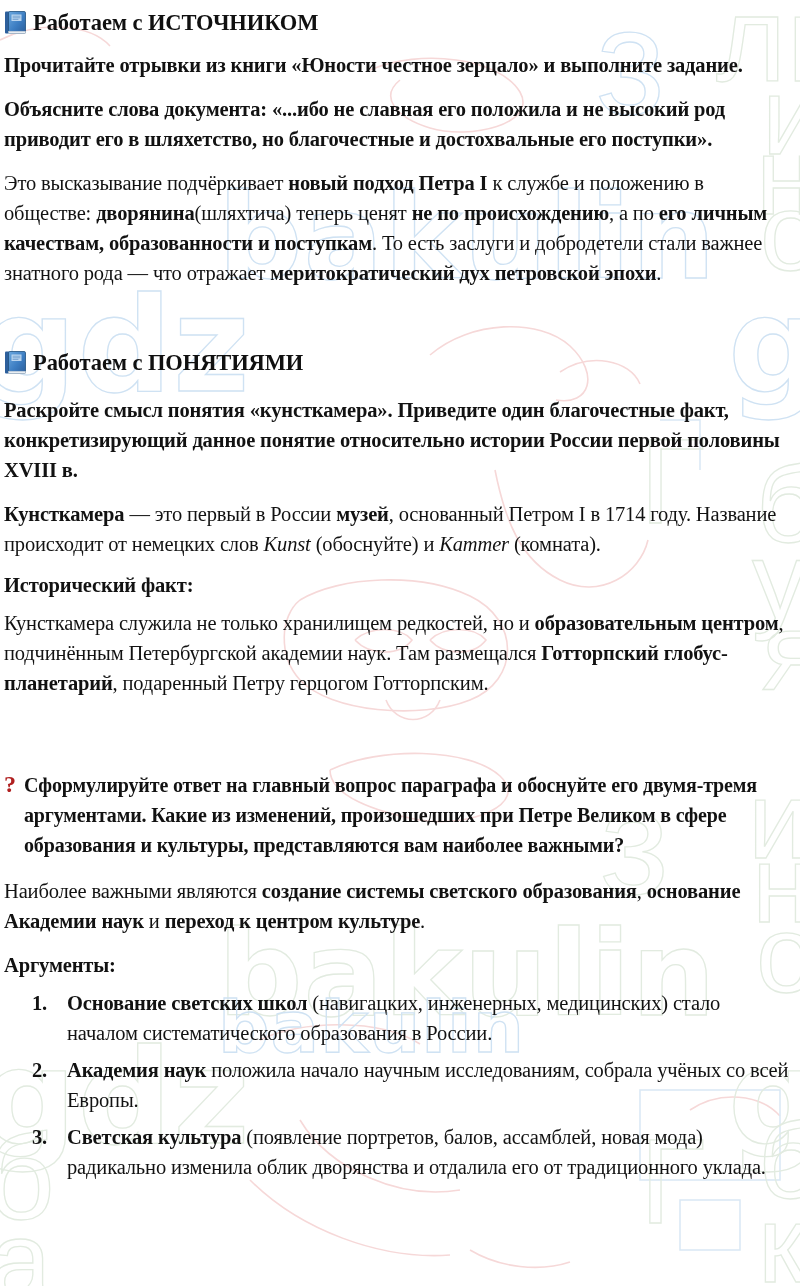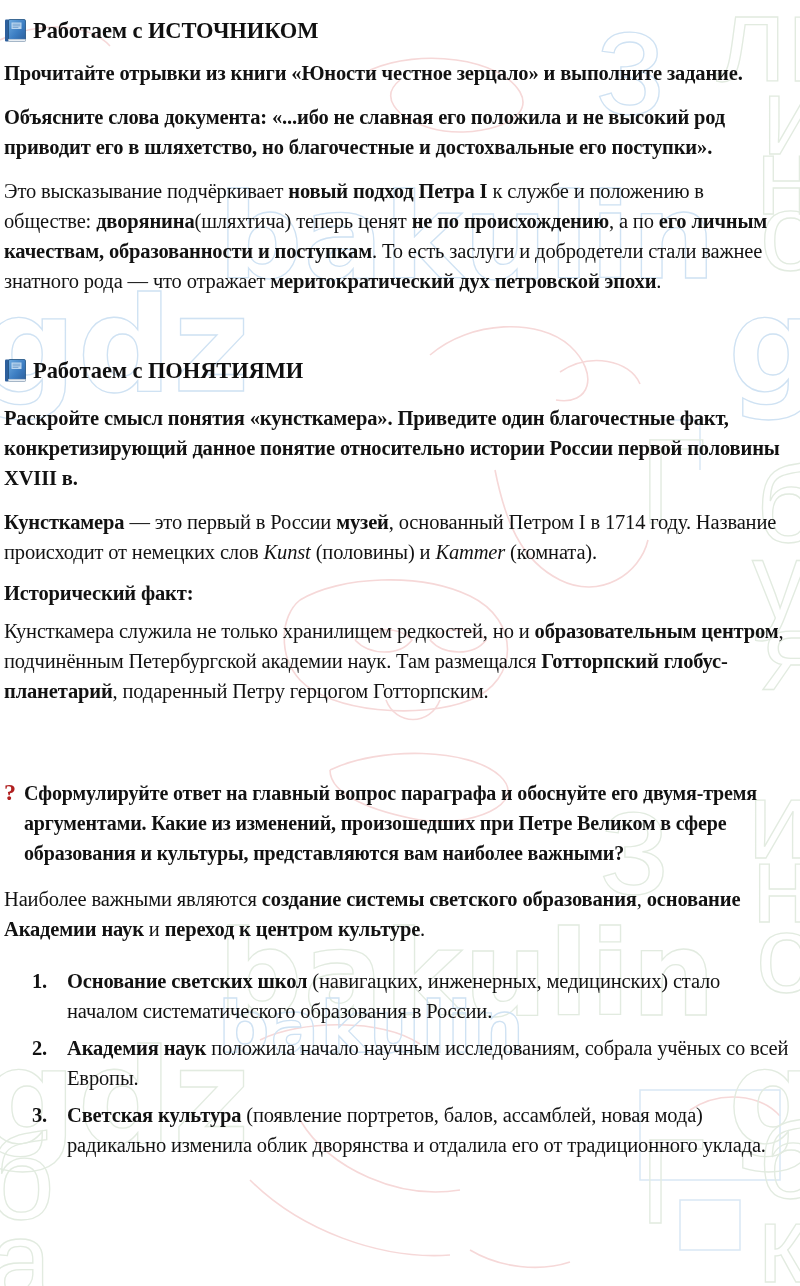--- a/index.html
+++ b/index.html
@@ -47,21 +47,21 @@
   }
   .wm-sketch {
     position: absolute;
     pointer-events: none;
   }
 
   
   #content {
     position: relative;
     z-index: 2;
-    padding: 8px 10px 0 4px;
+    padding: 0 10px 0 4px;
   }
 
   .section-head {
     display: flex;
     align-items: center;
     gap: 6px;
     margin: 0;
     padding: 0;
   }
   .head-title {
@@ -264,38 +264,39 @@
         <rect x="4.5" y="21.2" width="17" height="2.3" fill="#e9eef3" stroke="#b9c4ce" stroke-width="0.5"></rect>
       </svg>
     </span>
     <span class="head-title">Работаем с ПОНЯТИЯМИ</span>
   </div>
 
   <div class="spacer-sm" style="height:20px;"></div>
   <p class="para bold-para">Раскройте смысл понятия «кунсткамера». Приведите один благочестные факт, конкретизирующий данное понятие относительно истории России первой половины XVIII в.</p>
 
   <div class="spacer-sm" style="height:14px;"></div>
-  <p class="para"><span class="b">Кунсткамера</span><span> — это первый в России </span><span class="b">музей</span><span>, основанный Петром I в 1714 году. Название происходит от немецких слов </span><span class="i">Kunst</span><span> (половины) и </span><span class="i">Kammer</span><span> (комната).</span></p>
+  <p class="para"><span class="b">Кунсткамера</span><span> — это первый в России </span><span class="b">музей</span><span>, основанный Петром I в 1714 году. Название происходит от немецких слов </span><span class="i">Kunst</span><span> (обоснуйте) и </span><span class="i">Kammer</span><span> (комната).</span></p>
 
   <div class="spacer-sm" style="height:11px;"></div>
   <p class="para bold-para">Исторический факт:</p>
 
   <div class="spacer-sm" style="height:8px;"></div>
   <p class="para"><span>Кунсткамера служила не только хранилищем редкостей, но и </span><span class="b">образовательным центром</span><span>, подчинённым Петербургской академии наук. Там размещался </span><span class="b">Готторпский глобус-планетарий</span><span>, подаренный Петру герцогом Готторпским.</span></p>
 
   <div class="spacer-xl" style="height:72px;"></div>
   <div class="question-block">
     <span class="q-icon">?</span>
     <span class="qtext">Сформулируйте ответ на главный вопрос параграфа и обоснуйте его двумя-тремя аргументами. Какие из изменений, произошедших при Петре Великом в сфере образования и культуры, представляются вам наиболее важными?</span>
   </div>
 
   <div class="spacer-sm" style="height:16px;"></div>
   <p class="para"><span>Наиболее важными являются </span><span class="b">создание системы светского образования</span><span>, </span><span class="b">основание Академии наук</span><span> и </span><span class="b">переход к центром культуре</span><span>.</span></p>
 
   <div class="spacer-sm" style="height:14px;"></div>
+  <p class="para bold-para">Аргументы:</p>
 
   <div class="spacer-sm" style="height:8px;"></div>
   <ol class="args">
   <li><span class="b">Основание светских школ</span><span> (навигацких, инженерных, медицинских) стало началом систематического образования в России.</span></li>
       <li><span class="b">Академия наук</span><span> положила начало научным исследованиям, собрала учёных со всей Европы.</span></li>
       <li><span class="b">Светская культура</span><span> (появление портретов, балов, ассамблей, новая мода) радикально изменила облик дворянства и отдалила его от традиционного уклада.</span></li>
     </ol>
 
 </div>
 

